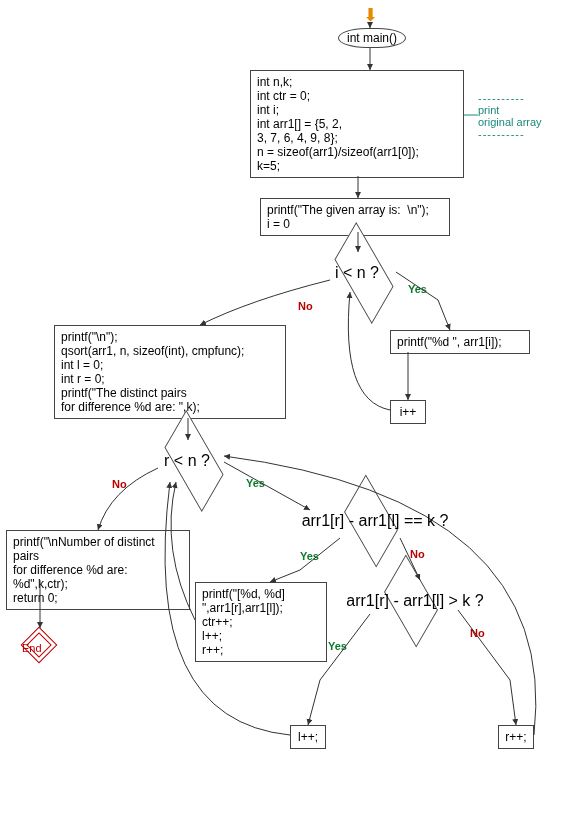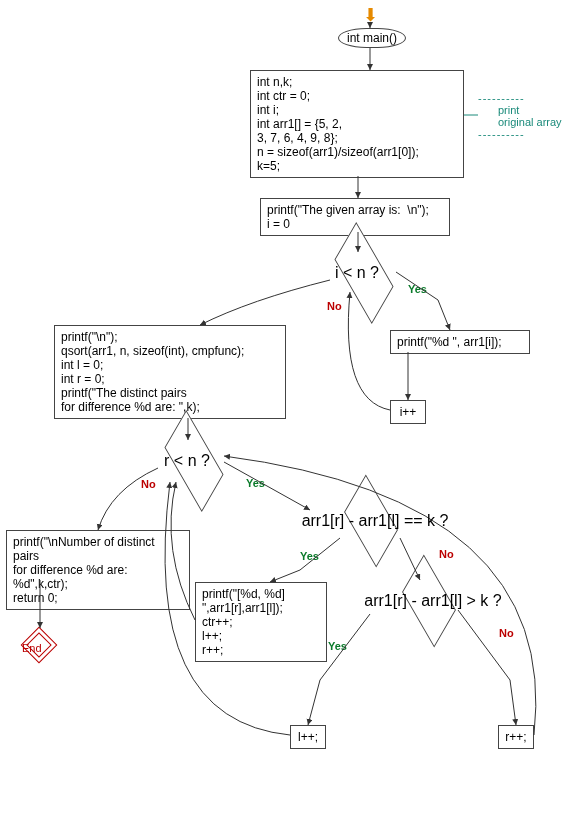--- a/index.html
+++ b/index.html
@@ -51,21 +51,21 @@
     text-align: center;
     font-size: 16px;
     z-index: 2;
   }
   .edge-label {
     position: absolute;
     font-size: 11px;
     font-weight: bold;
   }
   .yes { color: #0a7a2a; }
-  .no { color: #b00; margin-left: 29px; }
+  .no { color: #b00; }
   .comment {
     position: absolute;
     color: #1a8a7a;
     font-size: 11px;
     text-align: left;
   }
   .comment .dashes {
     letter-spacing: 1px;
     color: #1a8a7a;
   }
@@ -119,21 +119,21 @@
 int ctr = 0;
 int i;
 int arr1[] = {5, 2,
 3, 7, 6, 4, 9, 8};
 n = sizeof(arr1)/sizeof(arr1[0]);
 k=5;</pre>
 </div>
 
 <div class="comment" style="left:478px; top:92px;">
   <div class="dashes">----------</div>
-  <div style="white-space:pre;margin-left:20px;">print
+  <div style="white-space:pre;">print
 original array</div>
   <div class="dashes">----------</div>
 </div>
 
 <div class="box" style="left:260px; top:198px; width:190px;">
   <pre class="codebox">printf("The given array is:  \n");
 i = 0</pre>
 </div>
 
 <div class="diamond" style="left:322px; top:252px;">
@@ -167,21 +167,21 @@
 <div class="edge-label yes" style="left:246px; top:477px;">Yes</div>
 <div class="edge-label no" style="left:112px; top:478px;">No</div>
 
 <div class="diamond" style="left:310px; top:500px; width:130px;">
   <div class="shape" style="left:30px; width:60px; height:40px;"></div>
   <div class="label" style="top:12px;">arr1[r] - arr1[l] == k ?</div>
 </div>
 <div class="edge-label yes" style="left:300px; top:550px;">Yes</div>
 <div class="edge-label no" style="left:410px; top:548px;">No</div>
 
-<div class="diamond" style="left:368px; top:580px; width:130px;">
+<div class="diamond" style="left:350px; top:580px; width:130px;">
   <div class="shape" style="left:30px; width:60px; height:40px;"></div>
   <div class="label" style="top:12px;">arr1[r] - arr1[l] &gt; k ?</div>
 </div>
 <div class="edge-label yes" style="left:328px; top:640px;">Yes</div>
 <div class="edge-label no" style="left:470px; top:627px;">No</div>
 
 <div class="box" style="left:195px; top:582px; width:132px;">
   <pre class="codebox">printf("[%d, %d]
 ",arr1[r],arr1[l]);
 ctr++;

